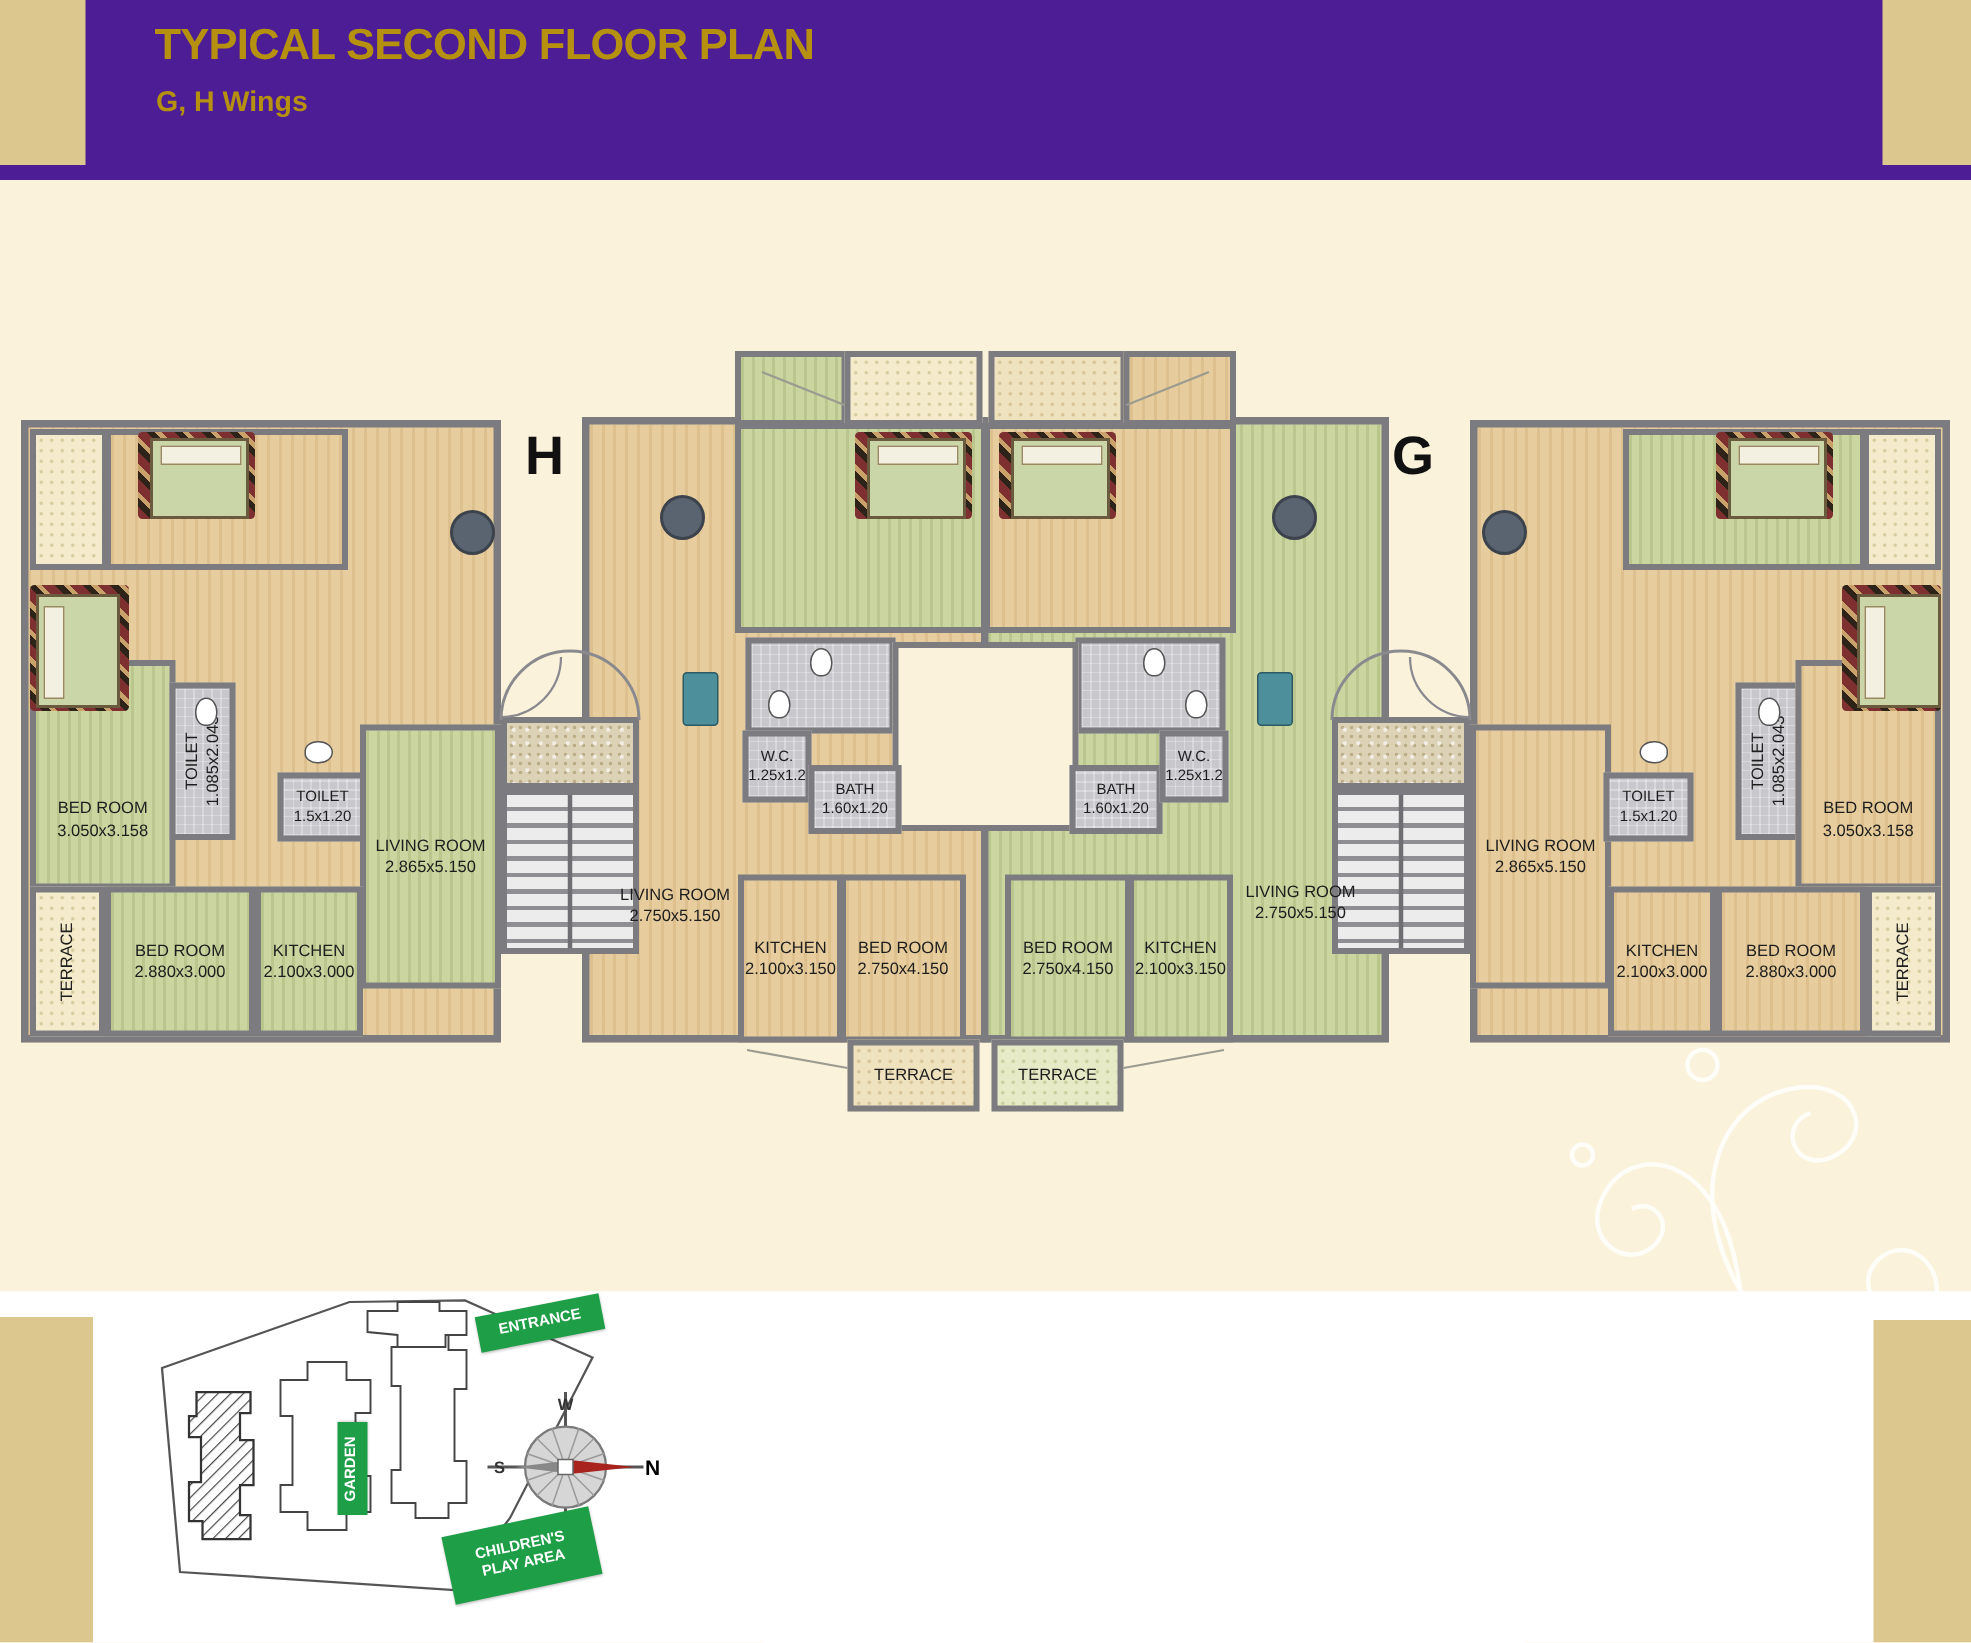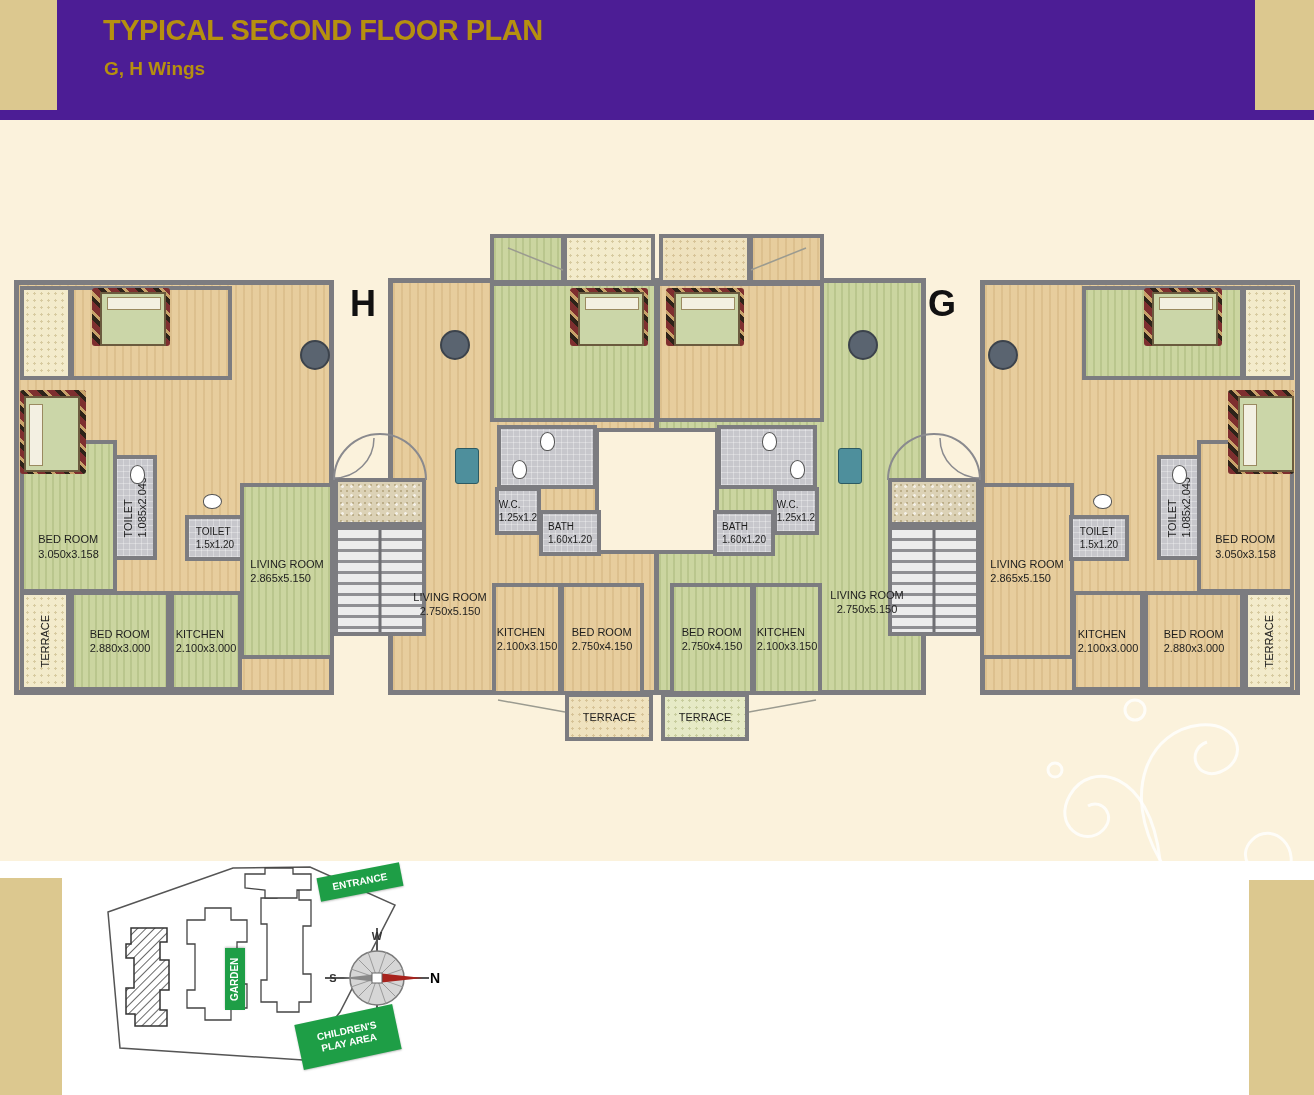--- a/index.html
+++ b/index.html
@@ -27,21 +27,21 @@
       background-size:7px 7px;background-color:#E6EAC6;}
   .gray{background:repeating-linear-gradient(0deg,rgba(255,255,255,.30) 0 1px,rgba(0,0,0,0) 1px 6px),
         repeating-linear-gradient(90deg,rgba(255,255,255,.30) 0 1px,rgba(0,0,0,0) 1px 6px),#C7C7CC;}
   .marble{background-image:radial-gradient(rgba(255,255,255,.65) 1.2px,rgba(0,0,0,0) 1.6px),
         radial-gradient(rgba(140,120,70,.4) 1px,rgba(0,0,0,0) 1.4px);
         background-size:9px 9px,6px 6px;background-color:#DCD2B6;}
   .stairs{background:repeating-linear-gradient(180deg,#ececec 0 8px,#8f8f93 8px 11px);}
   .stairs::after{content:"";position:absolute;left:50%;top:0;width:3px;height:100%;
         background:#6f6f73;transform:translateX(-50%);}
   .courty{background:#FBF2DC;}
-  .room{display:flex;align-items:center;justify-content:center;text-align:left;}
+  .room{display:flex;align-items:center;justify-content:center;text-align:center;}
   .lbl{font-size:11px;line-height:1.3;color:#1d1d1d;}
   .lbl span{display:block;white-space:nowrap;}
   .small .lbl{font-size:10px;}
   .low{align-items:flex-end;}
   .low .lbl{padding-bottom:28px;}
   .v .lbl{writing-mode:vertical-rl;transform:rotate(180deg);}
   .v .lbl span{white-space:nowrap;}
   .flabel{position:absolute;font-size:11px;line-height:1.3;color:#1d1d1d;text-align:center;z-index:6;}
   .flabel span{display:block;white-space:nowrap;}
   .wing-letter{position:absolute;font-size:36px;font-weight:bold;color:#111;z-index:7;}

